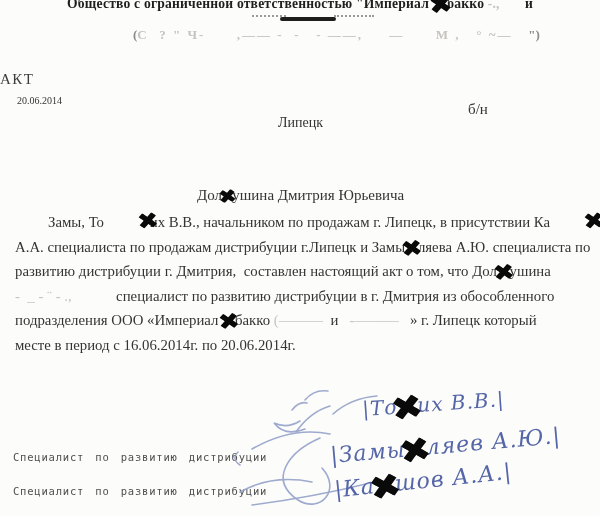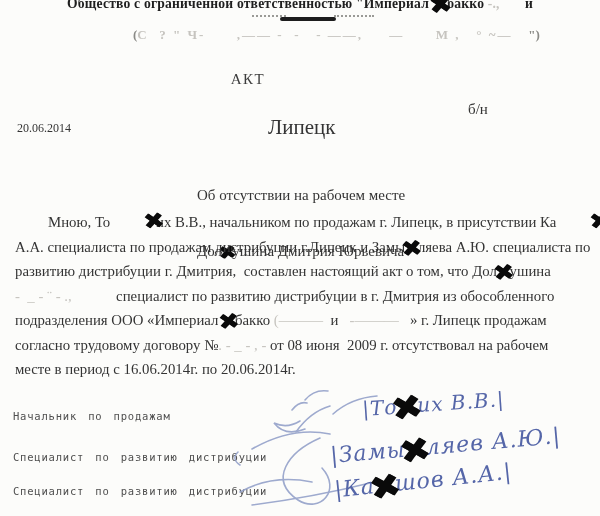--- a/index.html
+++ b/index.html
@@ -19,24 +19,24 @@
   }
   .h-line2{
     position:absolute;left:133px;top:27px;width:350px;
     font-weight:bold;font-size:13px;color:#8a8a86;white-space:pre;text-align:left;
   }
   .h-line2 .faded{letter-spacing:2px;}
   .smudge-bar{position:absolute;left:280px;top:17px;width:56px;height:4px;background:#1d1d1d;border-radius:2px;}
   .smudge-dots-l{position:absolute;left:252px;top:15px;width:34px;height:0;border-top:2px dotted #9a9a96;}
   .smudge-dots-r{position:absolute;left:334px;top:15px;width:40px;height:0;border-top:2px dotted #9a9a96;}
   
-  .act-title{position:absolute;left:0;top:71px;width:496px;text-align:center;font-size:15px;letter-spacing:1.5px;color:#3d3d3d;}
-  .act-date{position:absolute;left:17px;top:95px;font-size:12px;margin-top:26px;}
+  .act-title{position:absolute;left:0;top:71px;width:496px;text-align:left;font-size:15px;letter-spacing:1.5px;color:#3d3d3d;}
+  .act-date{position:absolute;left:17px;top:95px;font-size:10px;}
   .act-number{position:absolute;left:468px;top:101px;font-size:15px;}
-  .act-city{position:absolute;left:268px;top:115px;font-size:21px;}
+  .act-city{position:absolute;left:278px;top:115px;font-size:14px;}
   
   .subject{position:absolute;left:197px;top:149px;font-size:15px;line-height:18.5px;white-space:pre;}
   
   .body-par{position:absolute;left:15px;top:210px;width:578px;font-size:14.8px;line-height:24.5px;}
   .body-line{white-space:pre;}
   .body-line.indent{text-indent:33px;}
   
   .faded{color:#c6c4bf;filter:blur(.4px);}
   .x-mark{
     font-family:"DejaVu Sans", sans-serif;
@@ -81,35 +81,32 @@
   <div class="smudge-bar"></div>
   <div class="smudge-dots-r"></div>
   <div class="h-line2"><span>(</span><span class="faded">С  ? " Ч-      ,—— -  -   - ——,     —      М ,   ° ~—   </span><span>")</span></div>
 
   <div class="act-title">АКТ</div>
   <div class="act-date">20.06.2014</div>
   <div class="act-number">б/н</div>
   <div class="act-city">Липецк</div>
 
   <div class="subject">
-    <div>Об отсутствии на рабочем месте</div>
     <div><span>Дол</span><span class="x-mark">✖</span><span>ушина Дмитрия Юрьевича</span></div>
   </div>
 
   <div class="body-par">
-    <div class="body-line indent"><span>Мною, То</span><span class="x-mark">✖</span><span>их В.В., начальником по продажам г. Липецк, в присутствии Ка</span><span class="x-mark">✖</span></div>
+    <div class="body-line indent"><span>Замы, То</span><span class="x-mark">✖</span><span>их В.В., начальником по продажам г. Липецк, в присутствии Ка</span><span class="x-mark">✖</span></div>
     <div class="body-line"><span>А.А. специалиста по продажам дистрибуции г.Липецк и Замы</span><span class="x-mark">✖</span><span>ляева А.Ю. специалиста по</span></div>
     <div class="body-line"><span>развитию дистрибуции г. Дмитрия,  составлен настоящий акт о том, что Дол</span><span class="x-mark">✖</span><span>ушина</span></div>
     <div class="body-line"><span class="faded">-  _ - ¨ - .,</span><span>            специалист по развитию дистрибуции в г. Дмитрия из обособленного</span></div>
-    <div class="body-line"><span>подразделения ООО «Империал </span><span class="x-mark">✖</span><span>бакко </span><span class="faded">(———  </span><span>и</span><span class="faded">   -———  </span><span> » г. Липецк продажам</span></div>
-    <div class="body-line"><span>согласно трудовому договору №</span><span class="faded">. - _ - , -</span><span> от 08 июня  2009 г. отсутствовал на рабочем</span></div>
+    <div class="body-line"><span>подразделения ООО «Империал </span><span class="x-mark">✖</span><span>бакко </span><span class="faded">(———  </span><span>и</span><span class="faded">   -———  </span><span> » г. Липецк который</span></div>
     <div class="body-line"><span>месте в период с 16.06.2014г. по 20.06.2014г.</span></div>
   </div>
 
-  <div class="sig-label row1">Начальник по продажам</div>
   <div class="sig-label row2">Специалист по развитию дистрибуции</div>
   <div class="sig-label row3">Специалист по развитию дистрибуции</div>
 
   <svg class="scribbles" viewBox="0 0 600 516">
     <g fill="none" stroke="#8e9cc7" stroke-width="1.6" stroke-linecap="round" opacity="0.85">
       <path d="M305,400 q9,-11 23,-9 m-36,19 q7,-9 15,-7"></path>
       <path d="M300,421 q-13,8 -26,2 q11,14 31,6"></path>
       <path d="M333,414 q18,-16 44,-18"></path>
       <path d="M238,452 q-7,7 2,13"></path>
       <path d="M252,449 q40,-23 78,-15"></path>

